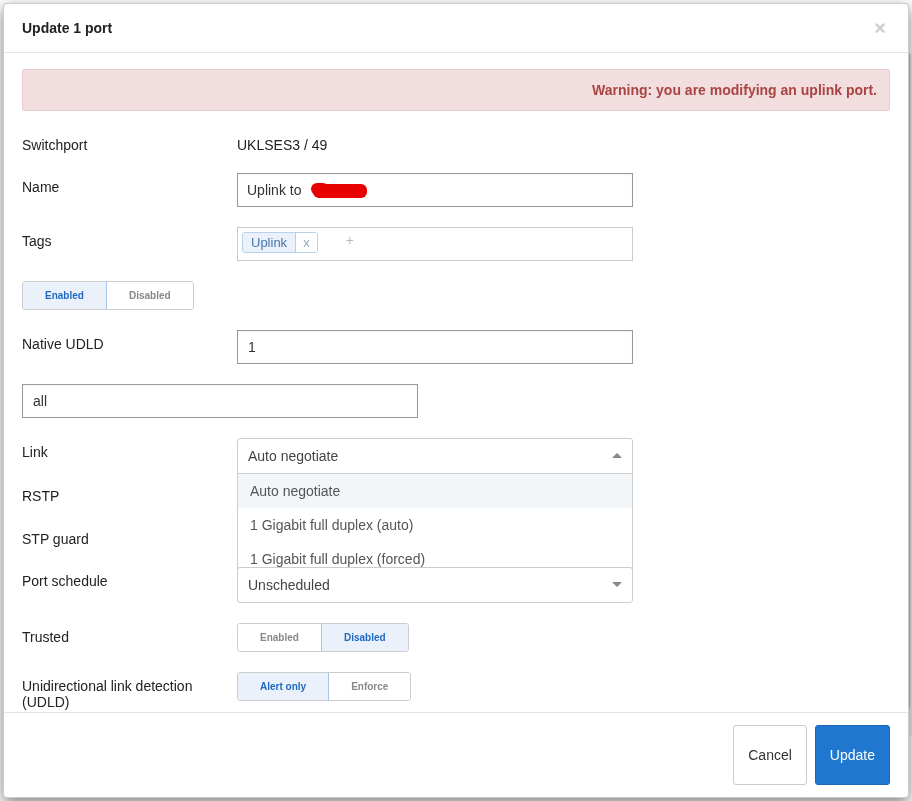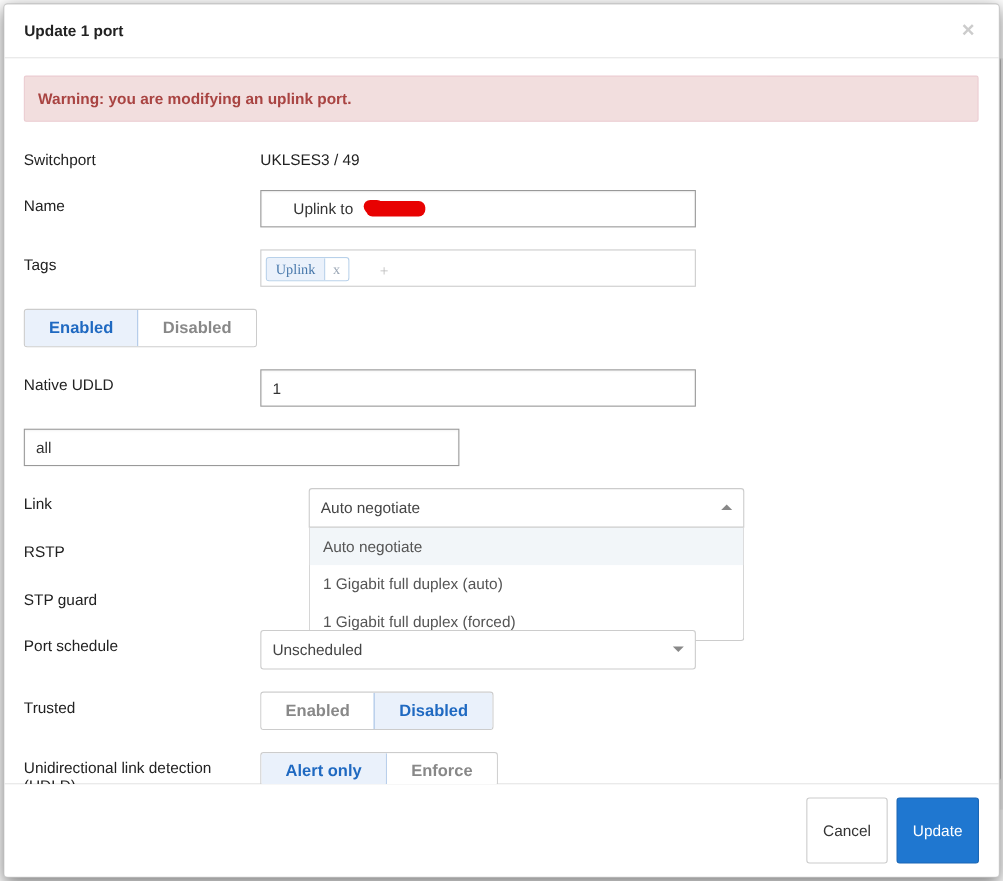--- a/index.html
+++ b/index.html
@@ -10,53 +10,53 @@
   .back-scroll .thumb { position: absolute; top: 0; left: 2px; width: 13px; height: 96%; background: #c1c1c1; border-radius: 2px; }
   .modal { position: absolute; top: 3px; left: 3px; right: 3px; bottom: 3px; background: #fff; border: 1px solid rgba(0,0,0,0.2); border-radius: 4px; box-shadow: 0 5px 15px rgba(0,0,0,0.5); display: flex; flex-direction: column; }
   .modal-header { padding: 14px 18px 14px 18px; border-bottom: 1px solid #e5e5e5; display: flex; align-items: center; }
   .modal-title { font-size: 14px; font-weight: 700; color: #222; flex: 1; }
   .close-x { color: #ccc; font-size: 20px; font-weight: 700; cursor: pointer; line-height: 1; padding: 0 4px; }
   .modal-body-wrap { flex: 1; position: relative; overflow: hidden; }
   .modal-body { position: absolute; inset: 0; overflow-y: auto; padding: 16px 18px 0 18px; }
   .modal-body::-webkit-scrollbar { width: 17px; }
   .modal-body::-webkit-scrollbar-track { background: #f1f1f1; }
   .modal-body::-webkit-scrollbar-thumb { background: #c1c1c1; border: 2px solid #f1f1f1; border-radius: 2px; }
-  .warning { background: #f2dede; border: 1px solid #ebccd1; color: #a94442; text-align: left; padding: 12px; margin-bottom: 20px; font-weight: 700; border-radius: 2px; }
+  .warning { background: #f2dede; border: 1px solid #ebccd1; color: #a94442; text-align: right; padding: 12px; margin-bottom: 20px; font-weight: 700; border-radius: 2px; }
   .form { display: block; }
   .row { display: flex; align-items: flex-start; margin-bottom: 20px; }
   .lbl { width: 215px; flex: 0 0 215px; color: #222; padding-top: 6px; font-size: 14px; }
   .ctl { flex: 1; max-width: 420px; }
   .wide { max-width: 396px; }
   .static { padding-top: 6px; color: #222; }
   .textinput { width: 100%; height: 34px; border: 1px solid #999; padding: 0 10px; font-size: 14px; color: #333; outline: none; background: #fff; box-shadow: inset 0 1px 2px rgba(0,0,0,0.05); }
-  .tagsbox { width: 100%; min-height: 34px; border: 1px solid #ccc; padding: 4px; display: flex; align-items: flex-end; gap: 20px; background: #fff; font-family: Liberation Serif, serif; }
+  .tagsbox { width: 100%; min-height: 34px; border: 1px solid #ccc; padding: 4px; display: flex; align-items: flex-start; gap: 20px; background: #fff; }
   .tag { display: inline-flex; align-items: stretch; border: 1px solid #b8d1ea; border-radius: 3px; overflow: hidden; font-size: 13px; }
   .tag-label { background: #eaf1fb; color: #4878ab; padding: 2px 8px; display: flex; align-items: center; }
   .tag-x { background: #fff; color: #9aa6b5; padding: 2px 7px; border-left: 1px solid #b8d1ea; cursor: pointer; display: flex; align-items: center; }
   .tag-add { color: #bbb; font-size: 14px; padding: 0 8px; cursor: text; }
   .btngroup { display: inline-flex; border: 1px solid #ccc; border-radius: 3px; overflow: hidden; }
-  .btngroup .seg { padding: 8px 22px; background: #fff; color: #888; font-weight: 700; font-size: 15px; cursor: pointer; border-left: 1px solid #ccc; min-width: 60px; text-align: center; }
+  .btngroup .seg { padding: 8px 22px; background: #fff; color: #888; font-weight: 700; font-size: 10px; cursor: pointer; border-left: 1px solid #ccc; min-width: 60px; text-align: center; }
   .btngroup .seg:first-child { border-left: none; }
   .btngroup .seg.active { background: #eaf1fb; color: #1f69c1; border-color: #a8c4e6; position: relative; }
   .btngroup .seg.active + .seg { border-left-color: #a8c4e6; }
   .select { width: 100%; height: 36px; border: 1px solid #ccc; border-radius: 3px; padding: 0 30px 0 10px; font-size: 14px; color: #444; background: #fff; display: flex; align-items: center; position: relative; cursor: pointer; }
   .select .caret { position: absolute; right: 10px; top: 50%; margin-top: -3px; width: 0; height: 0; border-left: 5px solid transparent; border-right: 5px solid transparent; }
   .caret.up { border-bottom: 5px solid #888; }
   .caret.down { border-top: 5px solid #888; }
   .dropdown-panel { width: 100%; border: 1px solid #ccc; border-top: none; border-radius: 0 0 3px 3px; background: #fff; }
   .dropdown-panel .opt { padding: 9px 12px; color: #555; font-size: 14px; cursor: pointer; }
   .dropdown-panel .opt.highlight { background: #f2f6f9; }
   .modal-footer { border-top: 1px solid #e5e5e5; padding: 12px 18px; display: flex; justify-content: flex-end; gap: 8px; }
   .btn { padding: 21px 14px; border-radius: 3px; font-size: 14px; cursor: pointer; border: 1px solid #ccc; background: #fff; color: #333; }
   .btn.primary { background: #1f77d0; border-color: #1a66b5; color: #fff; font-weight: 500; }
   .redact { display: inline-block; width: 54px; height: 14px; background: #e80202; border-radius: 6px; vertical-align: -2px; position: relative; }
   .redact::before, .redact::after { content: ""; position: absolute; background: #e80202; border-radius: 6px; }
   .redact::before { left: -2px; top: -1px; width: 18px; height: 12px; }
   .name-input-wrap { position: relative; width: 100%; }
-  .name-overlay { position: absolute; left: 10px; top: 50%; transform: translateY(-50%); font-size: 14px; color: #333; pointer-events: none; display: flex; align-items: center; gap: 12px; margin-left: 20px; }
+  .name-overlay { position: absolute; left: 10px; top: 50%; transform: translateY(-50%); font-size: 14px; color: #333; pointer-events: none; display: flex; align-items: flex-end; gap: 12px; }
 </style>
 </head>
 <body>
 
 <div class="viewport">
   <div class="backdrop"></div>
   <div class="back-scroll">
       <div class="thumb"></div>
     </div>
 
@@ -121,21 +121,21 @@
               <input class="textinput" type="text" value="1" style="">
             </div>
           </div>
 
           <div class="row">
             <div class="ctl wide">
               <input class="textinput" type="text" value="all" style="">
             </div>
           </div>
 
-          <div class="row" style="margin-bottom:0;gap:44px;">
+          <div class="row" style="margin-bottom:0;">
             <div class="lbl">Link</div>
             <div class="ctl wide">
               <div class="select" style="border-radius:3px 3px 0 0;">
                 <span>Auto negotiate</span>
                 <span class="caret up"></span>
               </div>
               <div class="dropdown-panel">
                 <div class="opt highlight">Auto negotiate</div>
                 <div class="opt">1 Gigabit full duplex (auto)</div>
                 <div class="opt">1 Gigabit full duplex (forced)</div>

